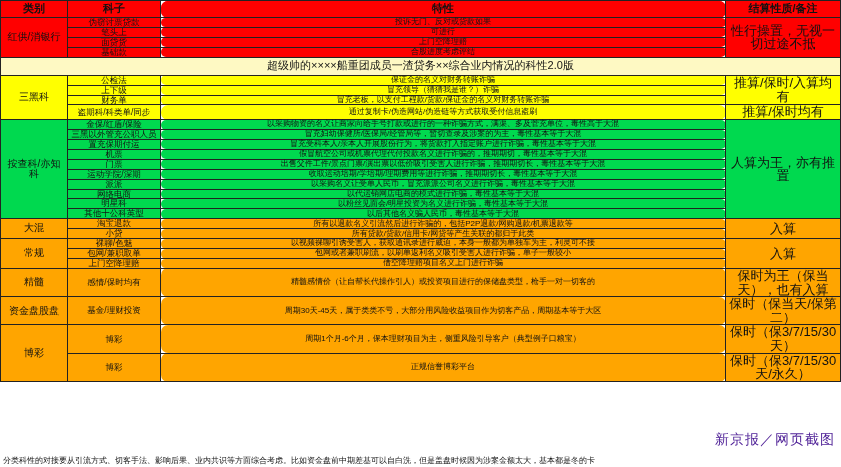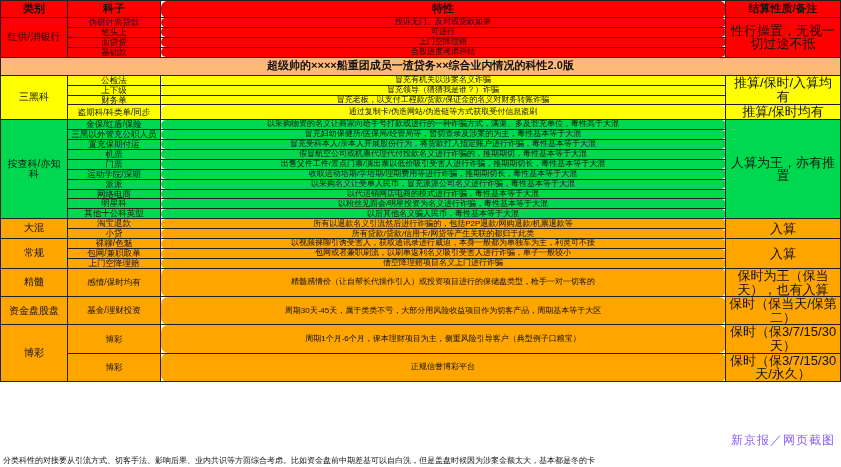--- a/index.html
+++ b/index.html
@@ -9,24 +9,24 @@
   td{border:1px solid #222;padding:0 2px;font-size:8px;line-height:1.05;vertical-align:middle;text-align:center;color:#111;word-break:break-all;}
   .cat{width:62px;font-weight:normal;font-size:10px;}
   .sub{width:88px;font-size:8.5px;margin-top:45px;}
   .desc{font-size:8px;border-radius:7px;}
   .note{width:110px;font-size:13px;}
   .hdr td{font-weight:bold;font-size:11px;height:16px;background:#ff0000;color:#111;}
   .red{background:#ff0000;}
   .yellow{background:#ffff00;}
   .green{background:#00d94f;}
   .orange{background:#ffa500;}
-  .banner td{background:#fdba74;height:17px;font-weight:bold;font-size:11px;color:#111;}
+  .banner td{background:#fef9c3;height:17px;font-weight:normal;font-size:11px;color:#111;}
   .footer{position:absolute;left:0;bottom:0;width:841px;background:#fff;font-size:8px;line-height:1.25;color:#111;padding:2px 19px 1px 3px;box-sizing:border-box;}
   .footer div{white-space:nowrap;overflow:hidden;}
-  .wm{position:absolute;right:6px;bottom:18px;font-size:12px;color:#8b5cf6;letter-spacing:1px;}
+  .wm{position:absolute;right:6px;bottom:18px;font-size:14px;color:#4c1d95;letter-spacing:1px;}
 </style>
 </head>
 <body>
 
 <div id="page">
   <table>
     <tbody>
       <tr class="hdr red">
         <td class="cat">类别</td>
         <td class="sub">科子</td>
@@ -53,21 +53,21 @@
         <td class="desc">合股进度考虑评结</td>
       </tr>
 
       <tr class="banner">
         <td colspan="4">超级帅的××××船重团成员一渣贷务××综合业内情况的科性2.0版</td>
       </tr>
 
       <tr class="yellow">
         <td class="cat" rowspan="4">三黑科</td>
         <td class="sub">公检法</td>
-        <td class="desc">冒充有机关以涉案名义诈骗</td>
+        <td class="desc">保证金的名义对财务转账诈骗</td>
         <td class="note" rowspan="3">推算/保时/入算均有</td>
       </tr>
       <tr class="yellow">
         <td class="sub">上下级</td>
         <td class="desc">冒充领导（猜猜我是谁？）诈骗</td>
       </tr>
       <tr class="yellow">
         <td class="sub">财务单</td>
         <td class="desc">冒充老板，以支付工程款/货款/保证金的名义对财务转账诈骗</td>
       </tr>

